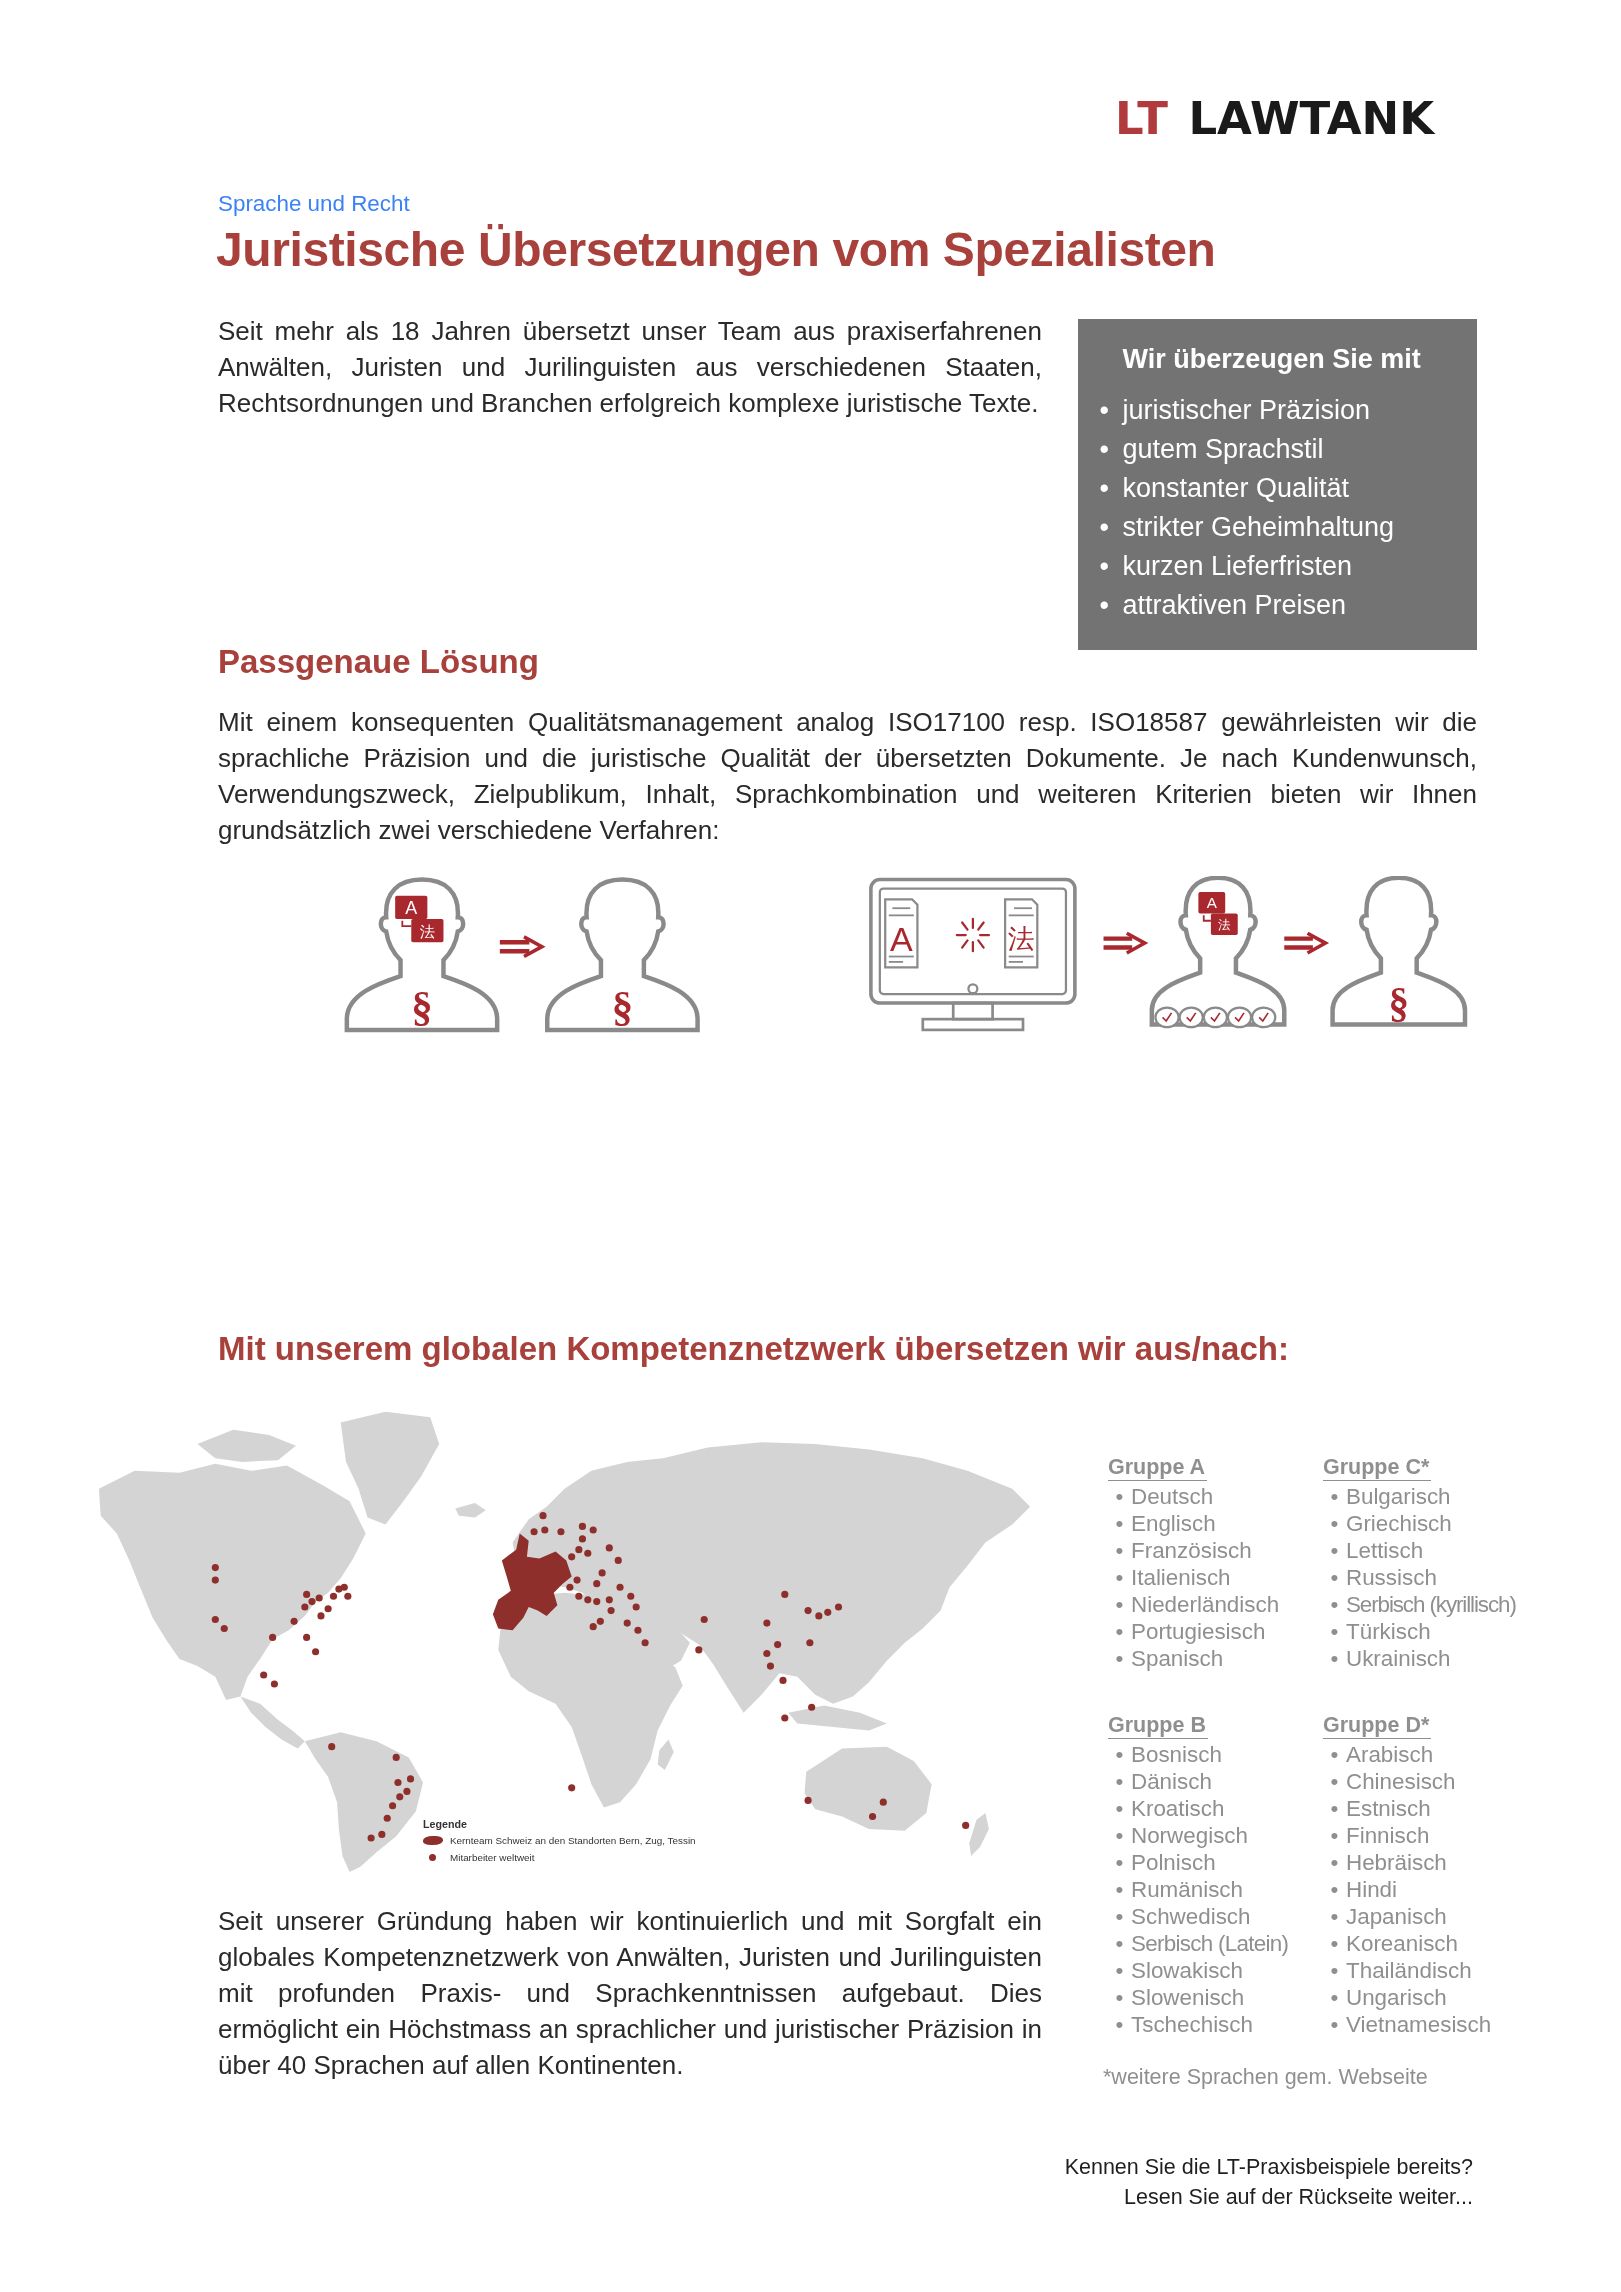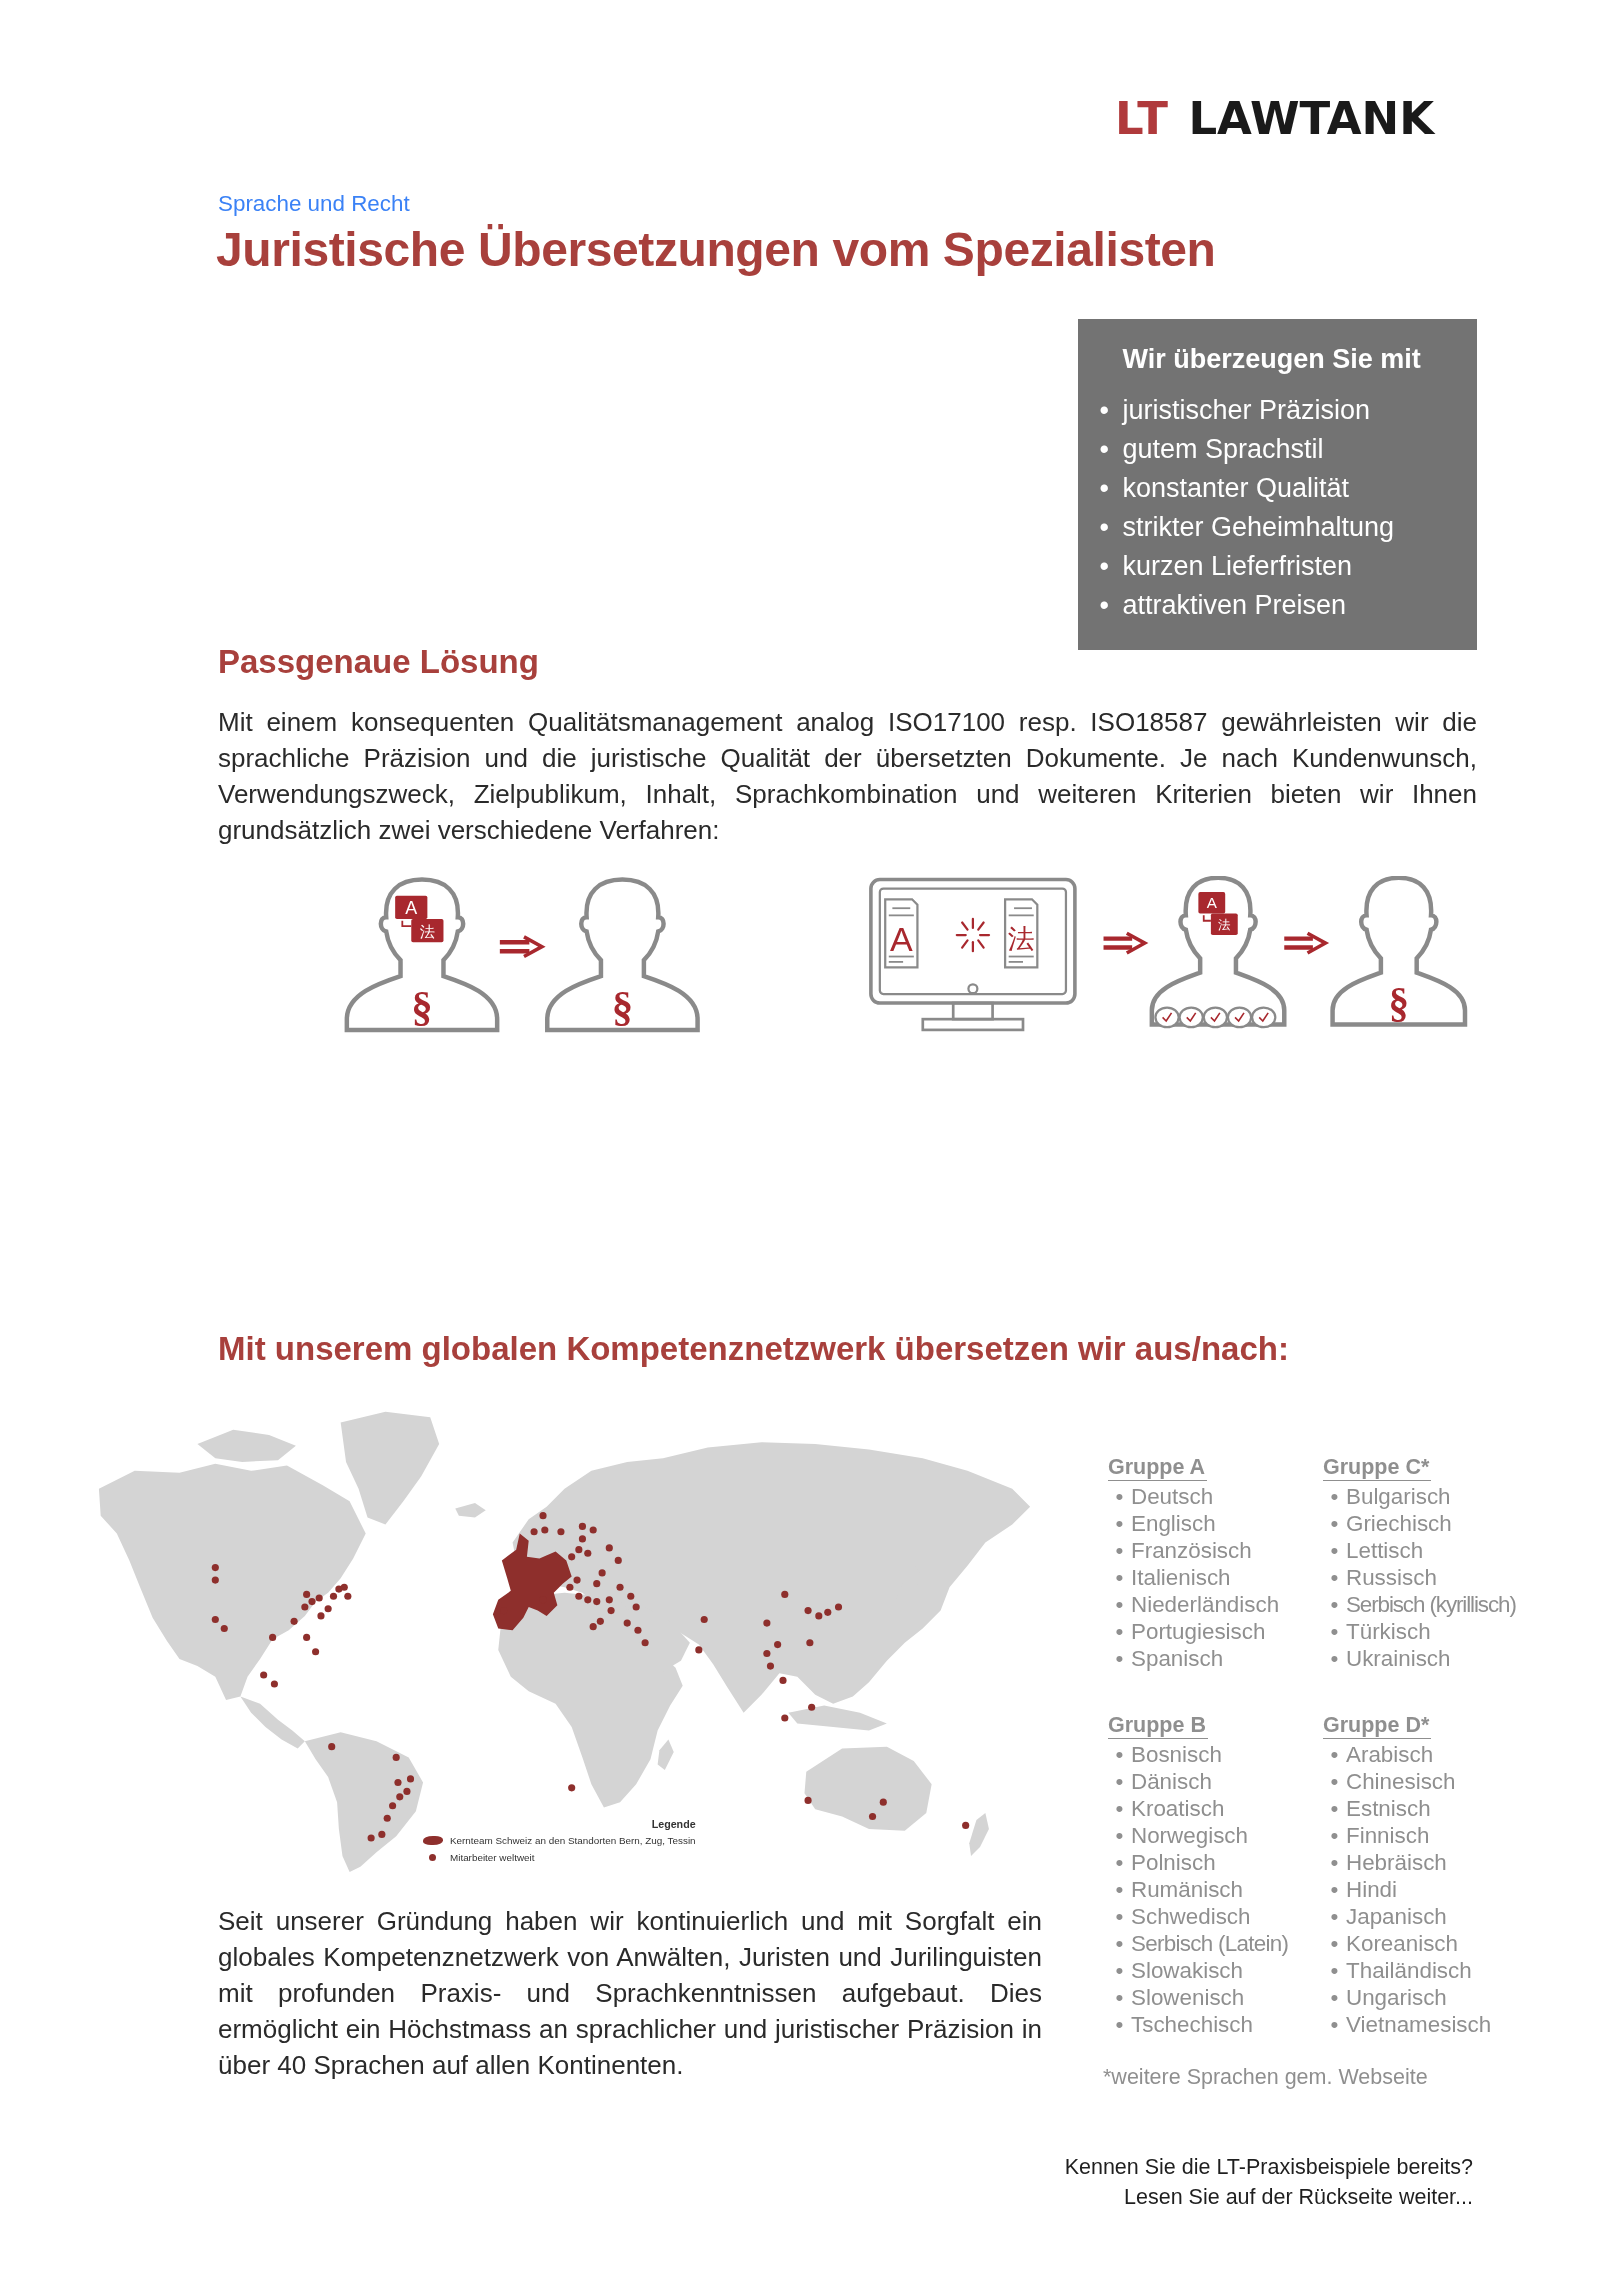--- a/index.html
+++ b/index.html
@@ -33,21 +33,21 @@
 
   .method-title { font-size: 26px; font-weight: bold; color: #a8403c; letter-spacing: -0.5px; }
   .method-text { font-size: 26px; line-height: 36px; text-align: justify; margin-top: 1.8px; }
   .m1 { left: 218px; top: 1077px; width: 605px; }
   .m2 { left: 869px; top: 1077px; width: 609px; }
 
   .network-title { left: 218px; top: 1330px; }
 
   .map { left: 81px; top: 1408px; width: 976px; height: 466px; }
 
-  .legend { left: 423px; top: 1818px; font-size: 10.7px; color: #333; text-align: right; }
+  .legend { left: 423px; top: 1818px; font-size: 10.7px; color: #333; }
   .legend-title { font-weight: bold; font-size: 10.7px; margin-bottom: 5.4px; }
   .legend-row { display: flex; align-items: center; gap: 7.2px; margin-bottom: 5.4px; font-size: 9.9px; }
   .legend-blob { width: 19.7px; height: 9px; background: #8e2f2c; border-radius: 50% 40% 50% 40%; }
   .legend-dot { width: 7.2px; height: 7.2px; border-radius: 50%; background: #8e2f2c; margin-left: 6.3px; margin-right: 6.3px; }
 
   .network-text { left: 218px; top: 1903px; width: 824px; font-size: 26px; line-height: 36px; text-align: justify; }
 
   .groups { left: 1108px; top: 1455px; width: 421px; display: grid; grid-template-columns: 215px 206px; row-gap: 41px; }
   .group-title { font-size: 21.5px; font-weight: bold; color: #8f8f8f; border-bottom: 1.3px solid #8f8f8f; display: inline-block; line-height: 25px; padding-right: 1.8px; }
   .group ul { list-style: none; margin-top: 1.8px; }
@@ -62,20 +62,21 @@
 
 <div class="abs logo">
   <span class="logo-lt">LT</span>
   <span class="logo-name">LAWTANK</span>
 </div>
 
 <div class="abs kicker">Sprache und Recht</div>
 <h1 class="abs title">Juristische Übersetzungen vom Spezialisten</h1>
 
 <div class="abs intro">
+  <p>Seit mehr als 18 Jahren übersetzt unser Team aus praxiserfahrenen Anwälten, Juristen und Jurilinguisten aus verschiedenen Staaten, Rechtsordnungen und Branchen erfolgreich komplexe juristische Texte.</p>
 </div>
 
 <div class="abs box">
   <div class="box-title">Wir überzeugen Sie mit</div>
   <ul>
     <li>
         <span class="dot">•</span>
         <span>juristischer Präzision</span>
       </li>
     <li>

